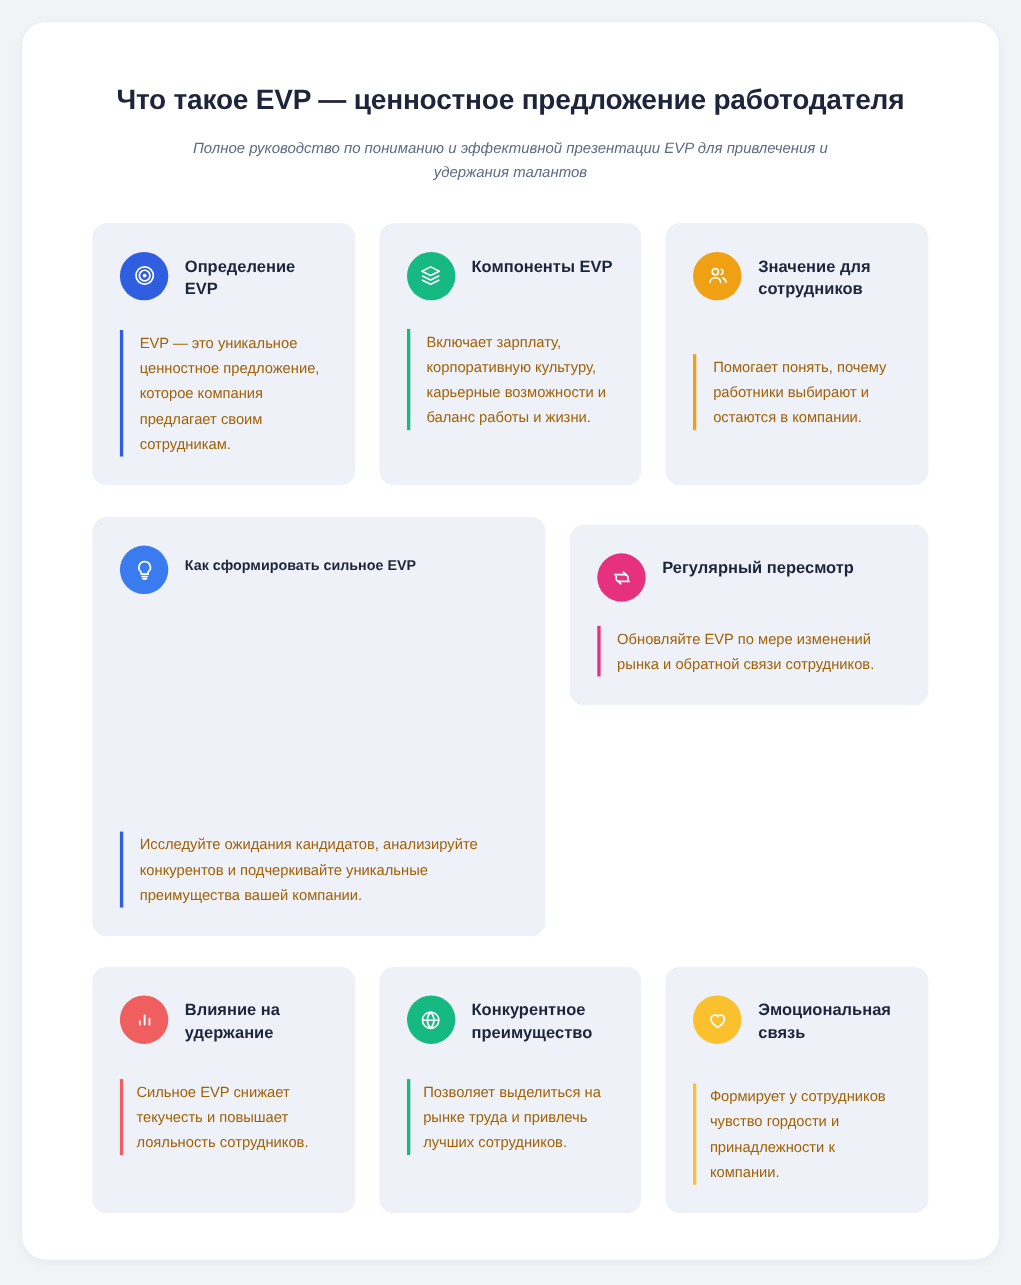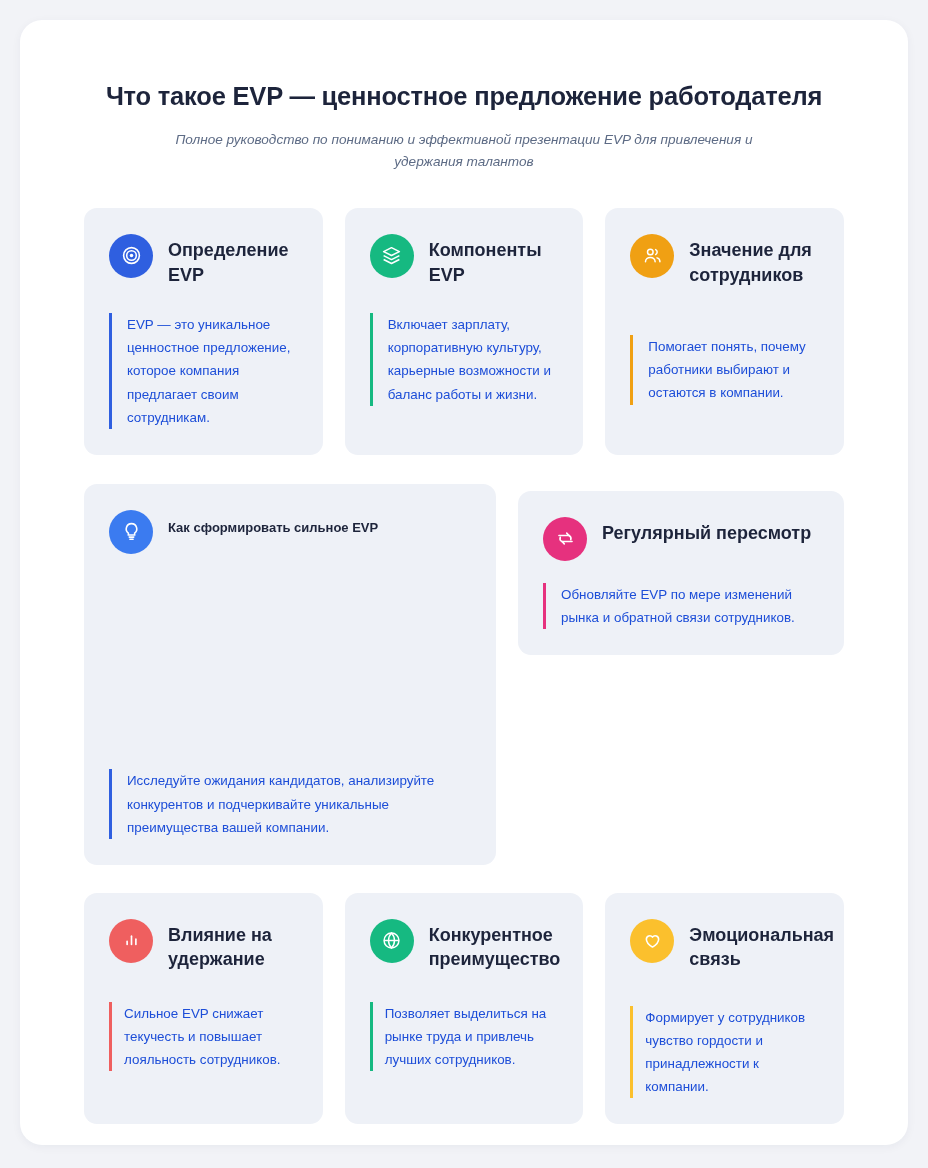--- a/index.html
+++ b/index.html
@@ -31,21 +31,21 @@
   .header {
     padding: 56px 44px 0 44px;
     text-align: center;
   }
   .title {
     font-size: 25.5px;
     font-weight: bold;
     color: #1d243b;
     letter-spacing: -0.2px;
     line-height: 1.25;
-    margin: 5px;
+    margin: 0;
   }
   .subtitle {
     margin: 16px auto 0 auto;
     max-width: 600px;
     font-size: 13.6px;
     line-height: 1.65;
     color: #5d6b85;
     font-style: italic;
   }
 
@@ -96,33 +96,33 @@
     display: flex;
     align-items: center;
     justify-content: center;
   }
   .icon-circle svg {
     display: block;
     width: 21px;
     height: 21px;
   }
   .card-title {
-    font-size: 18px;
+    font-size: 15px;
     font-weight: bold;
     color: #1d243b;
     line-height: 1.38;
     padding-top: 4px;
   }
 
   .card-body {
     border-left: 3px solid #2f5fe0;
     padding-left: 15px;
     font-size: 13.4px;
     line-height: 1.72;
-    color: #1d4ed8;
+    color: #a16207;
   }
 
   
   .card.small   .card-body { margin-top: 26px; }
   .card.offset  .card-body { margin-top: 48px; }
   .card.stack   .card-body { margin-top: 22px; }
   .card.wide    .card-body { margin-top: auto; }
   .card.wide    { min-height: 381px; }
   .card.wide    .card-title { padding-top: 9px; font-size: 13px; }
 

